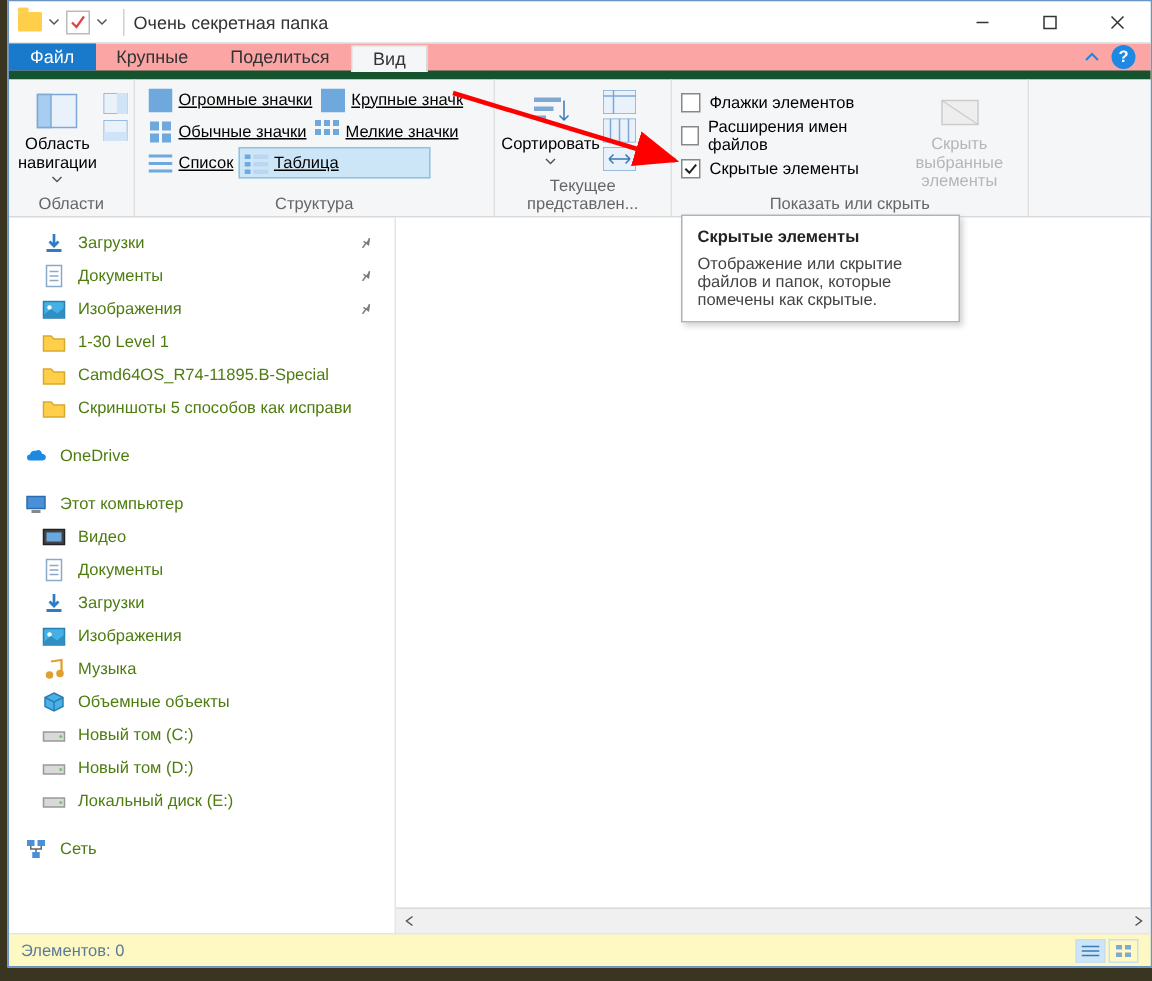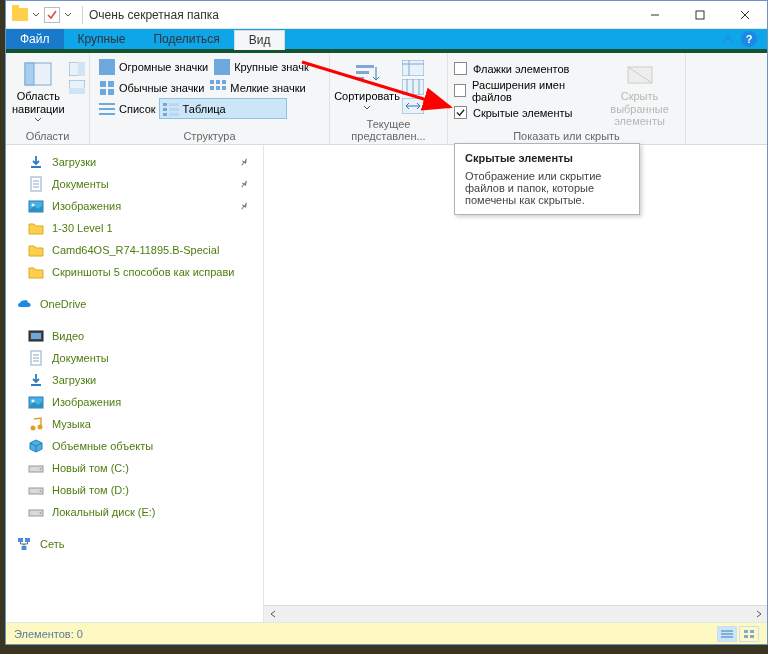--- a/index.html
+++ b/index.html
@@ -32,36 +32,36 @@
   .folder-icon { width:16px; height:13px; background:#ffcf4b; border-radius:1px; position:relative;}
   .folder-icon:before{content:"";position:absolute;top:-3px;left:0;width:7px;height:3px;background:#ffcf4b;border-radius:1px 1px 0 0;}
   .check-doc{width:16px;height:16px;border:1px solid #bbb;display:flex;align-items:center;justify-content:center;}
   .check-doc svg{width:10px;height:10px;}
   .tb-dd{width:10px;display:flex;align-items:center;justify-content:center;}
   .sep{width:1px;height:18px;background:#d0d0d0;margin:0 6px;}
   .title {font-size:12px;color:#333;}
   .win-controls{margin-left:auto;display:flex;}
   .win-btn{width:45px;height:28px;display:flex;align-items:center;justify-content:center;color:#333;}
 
-  .tabs-row{height:24px;display:flex;align-items:stretch;background:#0ea5e9;border-bottom:4px solid #14532d;}
+  .tabs-row{height:24px;display:flex;align-items:stretch;background:#fca5a5;border-bottom:6px solid #14532d;}
   .tab{padding:0 14px;display:flex;align-items:center;font-size:12px;color:#333;}
   .tab.file{background:#1979ca;color:#fff;}
   .tab.active{border:1px solid #dadada;border-bottom:1px solid #f5f6f7;background:#f5f6f7;position:relative;top:1px;}
   .tabs-right{margin-left:auto;display:flex;align-items:center;gap:8px;padding-right:10px;}
   .help-icon{width:16px;height:16px;border-radius:50%;background:#1e88e5;color:#fff;display:flex;align-items:center;justify-content:center;font-size:11px;font-weight:bold;}
 
   .ribbon{background:#f5f6f7;border-bottom:1px solid #dadada;display:flex;height:92px;}
   .ribbon-group{border-right:1px solid #e1e1e1;padding:3px 6px 2px;display:flex;flex-direction:column;}
   .rg-body{flex:1;display:flex;align-items:flex-start;gap:4px;}
   .rg-label{text-align:center;font-size:11px;color:#666;padding-top:1px;}
   .big-btn{display:flex;flex-direction:column;align-items:center;justify-content:center;width:62px;font-size:11px;text-align:center;line-height:1.15;padding-top:4px;gap:2px;}
   .big-btn.disabled{color:#b6b6b6;}
   .icon-ph{width:30px;height:28px;display:flex;align-items:center;justify-content:center;}
   .mini-col{display:flex;flex-direction:column;gap:1px;}
-  .mini-row{display:flex;align-items:center;gap:4px;font-size:11px;height:21px;padding:0 3px;white-space:nowrap;}
+  .mini-row{display:flex;align-items:center;gap:4px;font-size:11px;height:21px;padding:0 3px;white-space:nowrap;text-decoration:underline;}
   .mini-row.sel{background:#cde6f7;border:1px solid #92c0e0;}
   .mini-ic{width:16px;height:16px;flex-shrink:0;}
   .cb-row{display:flex;align-items:center;gap:6px;font-size:11px;height:21px;}
   .cb{width:13px;height:13px;border:1px solid #888;background:#fff;display:flex;align-items:center;justify-content:center;}
   .cb.checked svg{width:9px;height:9px;}
 
   .content{flex:1;display:flex;overflow:hidden;position:relative;}
   .tree{width:258px;border-right:1px solid #e5e5e5;overflow-y:auto;padding:6px 0;}
   .tree-item{display:flex;align-items:center;height:22px;padding-left:22px;gap:8px;font-size:11px;color:#4d7c0f;white-space:nowrap;}
   .tree-item .pin{margin-left:auto;margin-right:14px;color:#7a7a7a;}
@@ -385,20 +385,29 @@
         <div style="height: 10px;"></div>
         <div class="tree-item l0">
           <div class="ti-ic">
             <svg width="16" height="16">
               <path d="M4 11 Q2 11 2 9 Q2 7 4 7 Q4.5 4 8 4.5 Q11 3 12 6.5 Q15 7 14.5 9.5 Q14 11 12 11 Z" fill="#1e88e5"></path>
             </svg>
           </div>
           <span>OneDrive</span>
         </div>
         <div style="height: 10px;"></div>
+        <div class="tree-item l0">
+          <div class="ti-ic">
+            <svg width="16" height="16">
+              <rect x="2" y="3" width="12" height="8" fill="#4a90d9" stroke="#2b6cb0"></rect>
+              <rect x="5" y="12" width="6" height="2" fill="#888"></rect>
+            </svg>
+          </div>
+          <span>Этот компьютер</span>
+        </div>
         <div class="tree-item">
           <div class="ti-ic">
             <svg width="16" height="16">
               <rect x="1" y="3" width="14" height="10" fill="#444" stroke="#222"></rect>
               <rect x="3" y="5" width="10" height="6" fill="#6aa8e0"></rect>
             </svg>
           </div>
           <span>Видео</span>
         </div>
         <div class="tree-item">

